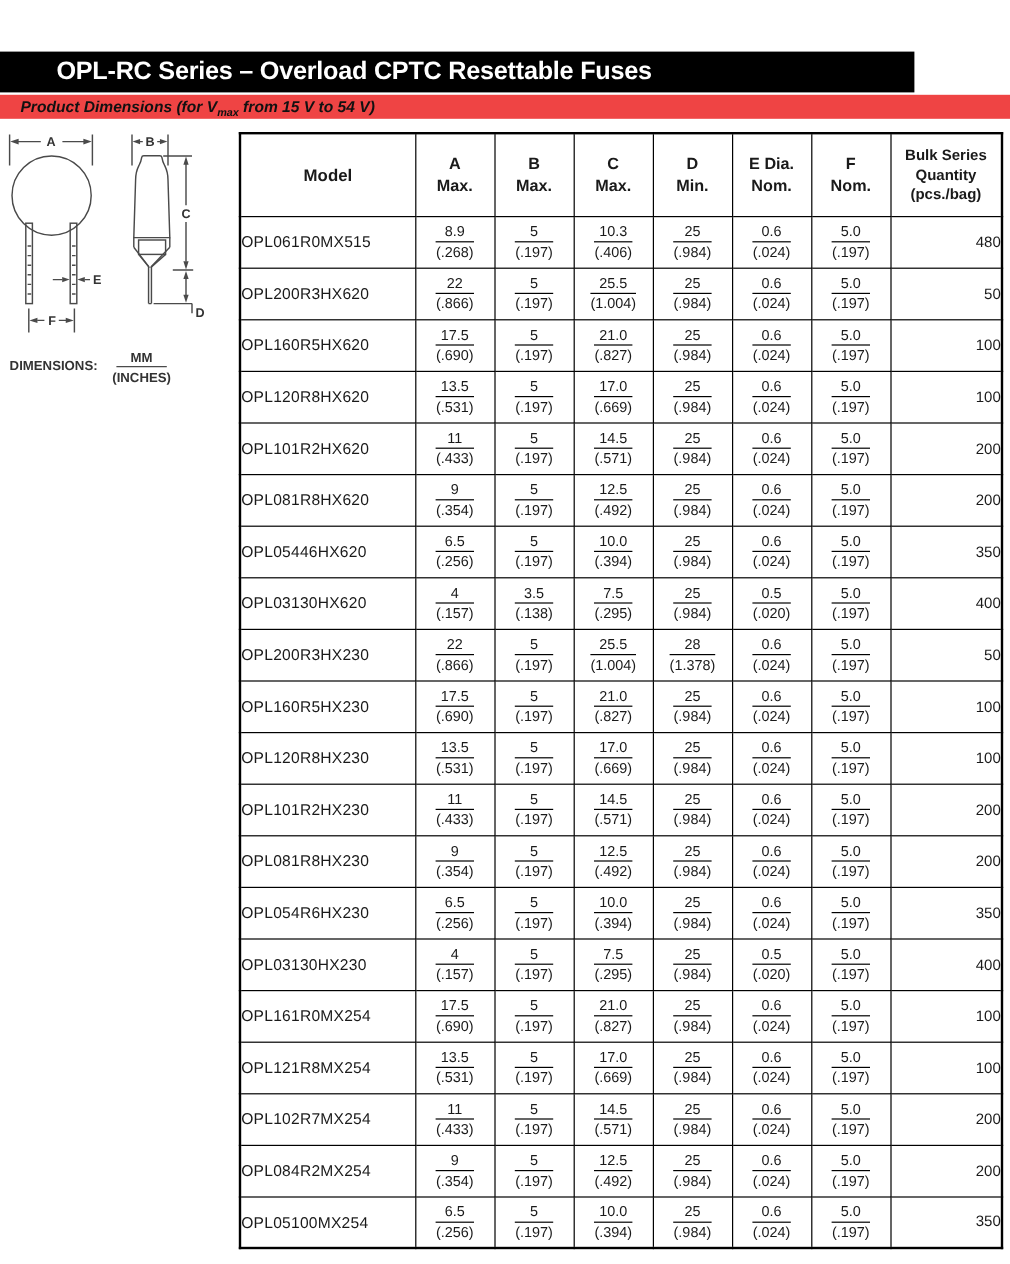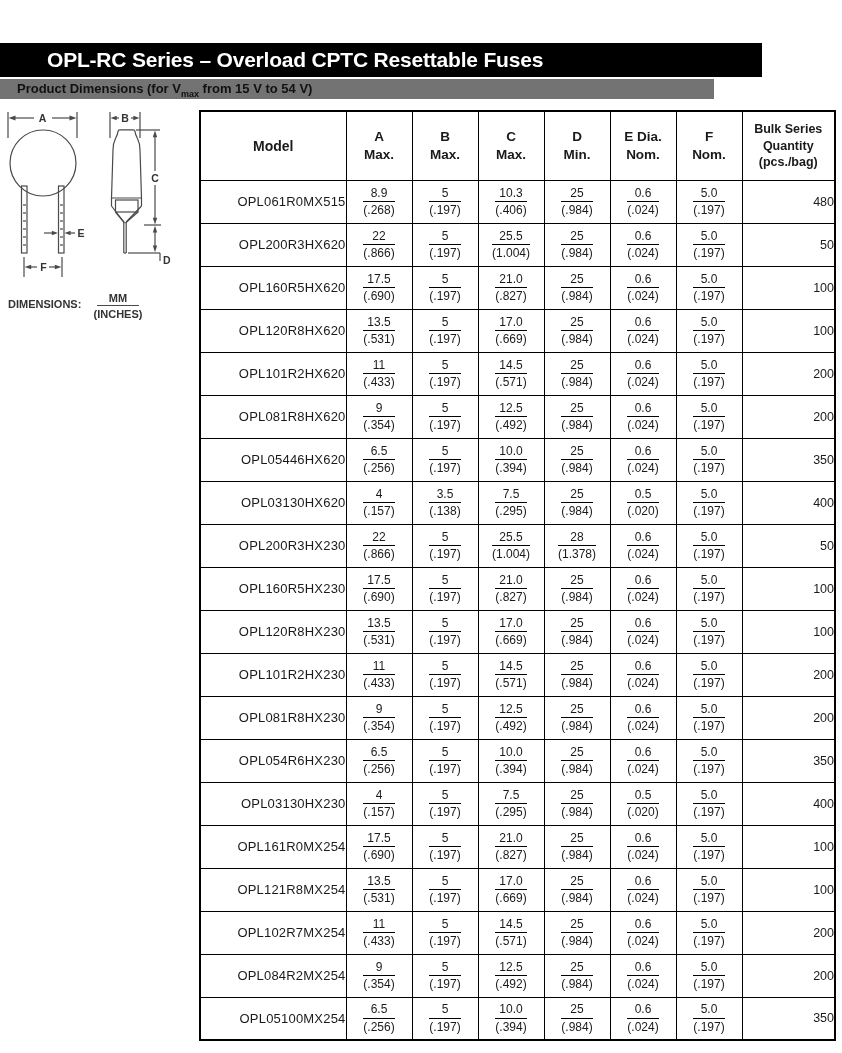--- a/index.html
+++ b/index.html
@@ -8,23 +8,23 @@
     font-family:"Liberation Sans",sans-serif;color:#1a1a1a;
   }
   .title-bar{
     position:absolute;top:19px;left:0;width:762px;height:34px;
     background:#000000;color:#ffffff;font-weight:bold;font-size:21px;
     line-height:34px;padding-left:47px;box-sizing:border-box;letter-spacing:-0.2px;
     white-space:nowrap;
     margin-top:24px;
   }
   .section-bar{
-    position:absolute;top:79px;left:0;width:714px;height:20px;
-    background:#737373;color:#111;font-weight:bold;font-size:13px;
-    line-height:20px;padding-left:17px;box-sizing:border-box;white-space:nowrap;
+    position:absolute;top:79px;left:0;width:842px;height:20px;
+    background:#ef4444;color:#111;font-weight:bold;font-size:13px;
+    line-height:20px;padding-left:17px;box-sizing:border-box;white-space:nowrap;font-style:italic;
   }
   .section-bar sub{font-size:9px;line-height:0;}
   svg.diagram{position:absolute;left:0;top:108px;}
   svg.diagram line, svg.diagram path, svg.diagram rect, svg.diagram circle{
     stroke:#4a4a4a;stroke-width:1.2;fill:none;
   }
   svg.diagram polygon{fill:#4a4a4a;stroke:none;}
   svg.diagram text{
     font-family:"Liberation Sans",sans-serif;font-weight:bold;fill:#333;
     font-size:10.5px;
@@ -34,21 +34,21 @@
     position:absolute;left:199px;top:110px;border-collapse:collapse;
     table-layout:fixed;border:2px solid #000;
   }
   table.dims th, table.dims td{border:1px solid #000;padding:0;vertical-align:middle;}
   thead tr{height:69px;}
   tbody tr{height:43px;}
   th{font-weight:bold;text-align:center;}
   th.model-h{font-size:14px;}
   th.dim-h{font-size:13.5px;line-height:1.3;}
   th.bulk-h{font-size:12.5px;line-height:1.3;}
-  td.model-cell{text-align:right;padding-left:9px;font-size:13px;letter-spacing:0.2px;margin-left:12px;}
+  td.model-cell{text-align:left;padding-left:9px;font-size:13px;letter-spacing:0.2px;margin-left:12px;}
   td.dim-cell{text-align:center;}
   td.qty-cell{text-align:right;font-size:12.5px;}
   .frac{display:inline-block;font-size:12px;line-height:1.2;vertical-align:middle;}
   .frac .num{display:block;border-bottom:1px solid #000;padding:0 4px 1px;}
   .frac .den{display:block;padding-top:1px;}
 </style>
 </head>
 <body>
 
 <div class="title-bar">

